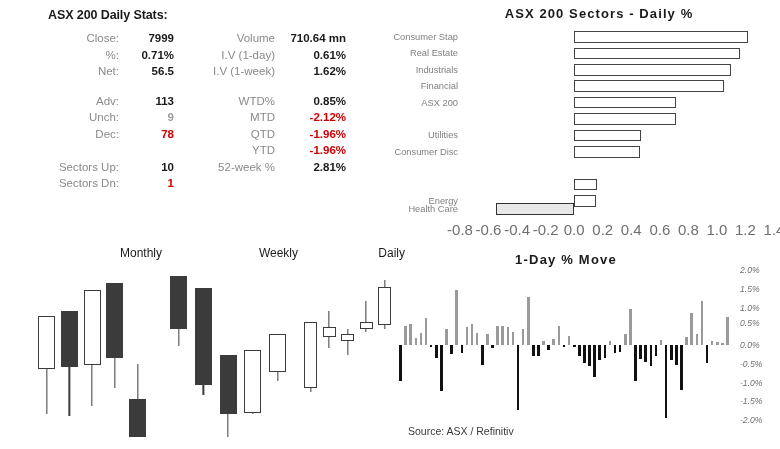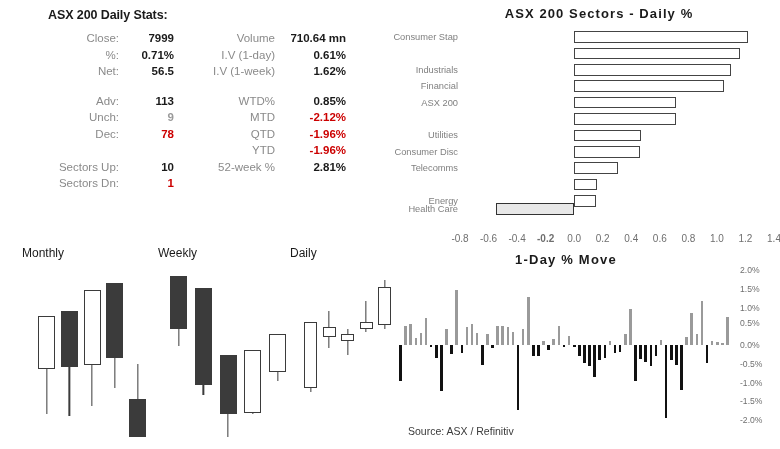--- a/index.html
+++ b/index.html
@@ -97,32 +97,32 @@
     background: #ffffff;
   }
   .sector-bar.neg { background: #e8e8e8; border-color: #333; }
   #sectors-axis {
     position: relative;
     height: 16px;
     width: 404px;
   }
   .x-tick {
     position: absolute;
-    top: 13px;
-    font-size: 10px;
+    top: 1px;
+    font-size: 15px;
     color: #6f6f6f;
     transform: translateX(-50%);
     white-space: nowrap;
     text-align: right;
   }
 
   
   .candle-panel { position: absolute; }
   .candle-title {
-    text-align: left;
+    text-align: right;
     font-size: 12px;
     color: #1a1a1a;
     margin-bottom: 2px;
   }
   .candle-plot { position: relative; }
   .candle {
     position: absolute;
     bottom: 0; top: 0;
   }
   .wick {
@@ -171,20 +171,21 @@
     left: 336px; top: 10px;
     width: 46px; height: 160px;
   }
   .y-tick {
     position: absolute;
     left: 6px;
     font-size: 8.6px;
     color: #6f6f6f;
     transform: translateY(-50%);
     white-space: nowrap;
+    font-style: italic;
   }
 
   
   #source-note {
     position: absolute;
     left: 408px; top: 425px;
     font-size: 10.5px;
     color: #3a3a3a;
   }
 </style>
@@ -238,20 +239,21 @@
 </div>
 
 <div id="sectors-chart">
   <div id="sectors-title">ASX 200 Sectors - Daily %</div>
   <div id="sectors-plot">
       <div class="sector-row" style="top: 4px;">
         <div class="sector-label">Consumer Stap</div>
         <div class="sector-bar" style="left: 202.182px; width: 174.127px;"></div>
       </div>
       <div class="sector-row" style="top: 20.4px;">
+        <div class="sector-label">Real Estate</div>
         <div class="sector-bar" style="left: 202.182px; width: 165.564px;"></div>
       </div>
       <div class="sector-row" style="top: 36.8px;">
         <div class="sector-label">Industrials</div>
         <div class="sector-bar" style="left: 202.182px; width: 157px;"></div>
       </div>
       <div class="sector-row" style="top: 53.2px;">
         <div class="sector-label">Financial</div>
         <div class="sector-bar" style="left: 202.182px; width: 149.864px;"></div>
       </div>
@@ -262,42 +264,38 @@
       <div class="sector-row" style="top: 86px;">
         <div class="sector-bar" style="left: 202.182px; width: 101.336px;"></div>
       </div>
       <div class="sector-row" style="top: 102.4px;">
         <div class="sector-label">Utilities</div>
         <div class="sector-bar" style="left: 202.182px; width: 67.0818px;"></div>
       </div>
       <div class="sector-row" style="top: 118.8px;">
         <div class="sector-label">Consumer Disc</div>
         <div class="sector-bar" style="left: 202.182px; width: 65.6545px;"></div>
-      </div>
-      <div class="sector-row" style="top: 135.2px;">
-        <div class="sector-label">Telecomms</div>
-        <div class="sector-bar" style="left: 202.182px; width: 44.2455px;"></div>
       </div>
       <div class="sector-row" style="top: 151.6px;">
         <div class="sector-bar" style="left: 202.182px; width: 22.8364px;"></div>
       </div>
       <div class="sector-row" style="top: 168px;">
         <div class="sector-label">Energy</div>
         <div class="sector-bar" style="left: 202.182px; width: 21.4091px;"></div>
       </div>
       <div class="sector-row" style="top: 176px;">
         <div class="sector-label">Health Care</div>
         <div class="sector-bar neg" style="left: 123.682px; width: 78.5px;"></div>
       </div>
     </div>
   <div id="sectors-axis">
       <div class="x-tick" style="left: 88px;">-0.8</div>
       <div class="x-tick" style="left: 116.545px;">-0.6</div>
       <div class="x-tick" style="left: 145.091px;">-0.4</div>
-      <div class="x-tick" style="left: 173.636px; font-weight: bold;">-0.2</div>
+      <div class="x-tick" style="left: 173.636px;">-0.2</div>
       <div class="x-tick" style="left: 202.182px;">0.0</div>
       <div class="x-tick" style="left: 230.727px;">0.2</div>
       <div class="x-tick" style="left: 259.273px;">0.4</div>
       <div class="x-tick" style="left: 287.818px;">0.6</div>
       <div class="x-tick" style="left: 316.364px;">0.8</div>
       <div class="x-tick" style="left: 344.909px;">1.0</div>
       <div class="x-tick" style="left: 373.455px;">1.2</div>
       <div class="x-tick" style="left: 402px;">1.4</div>
     </div>
 </div>

